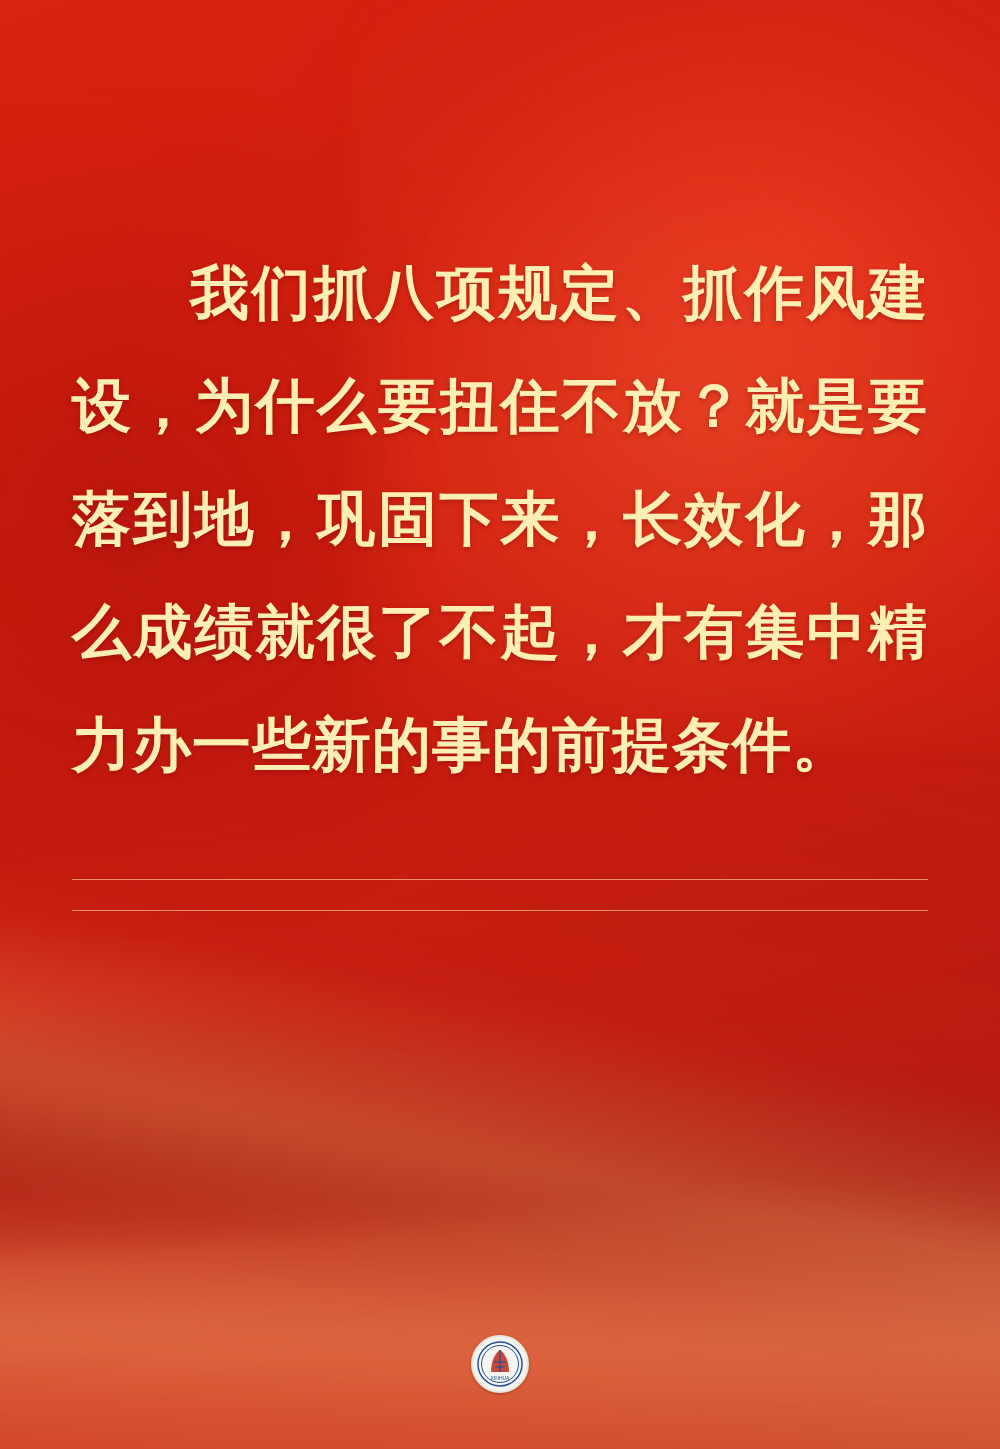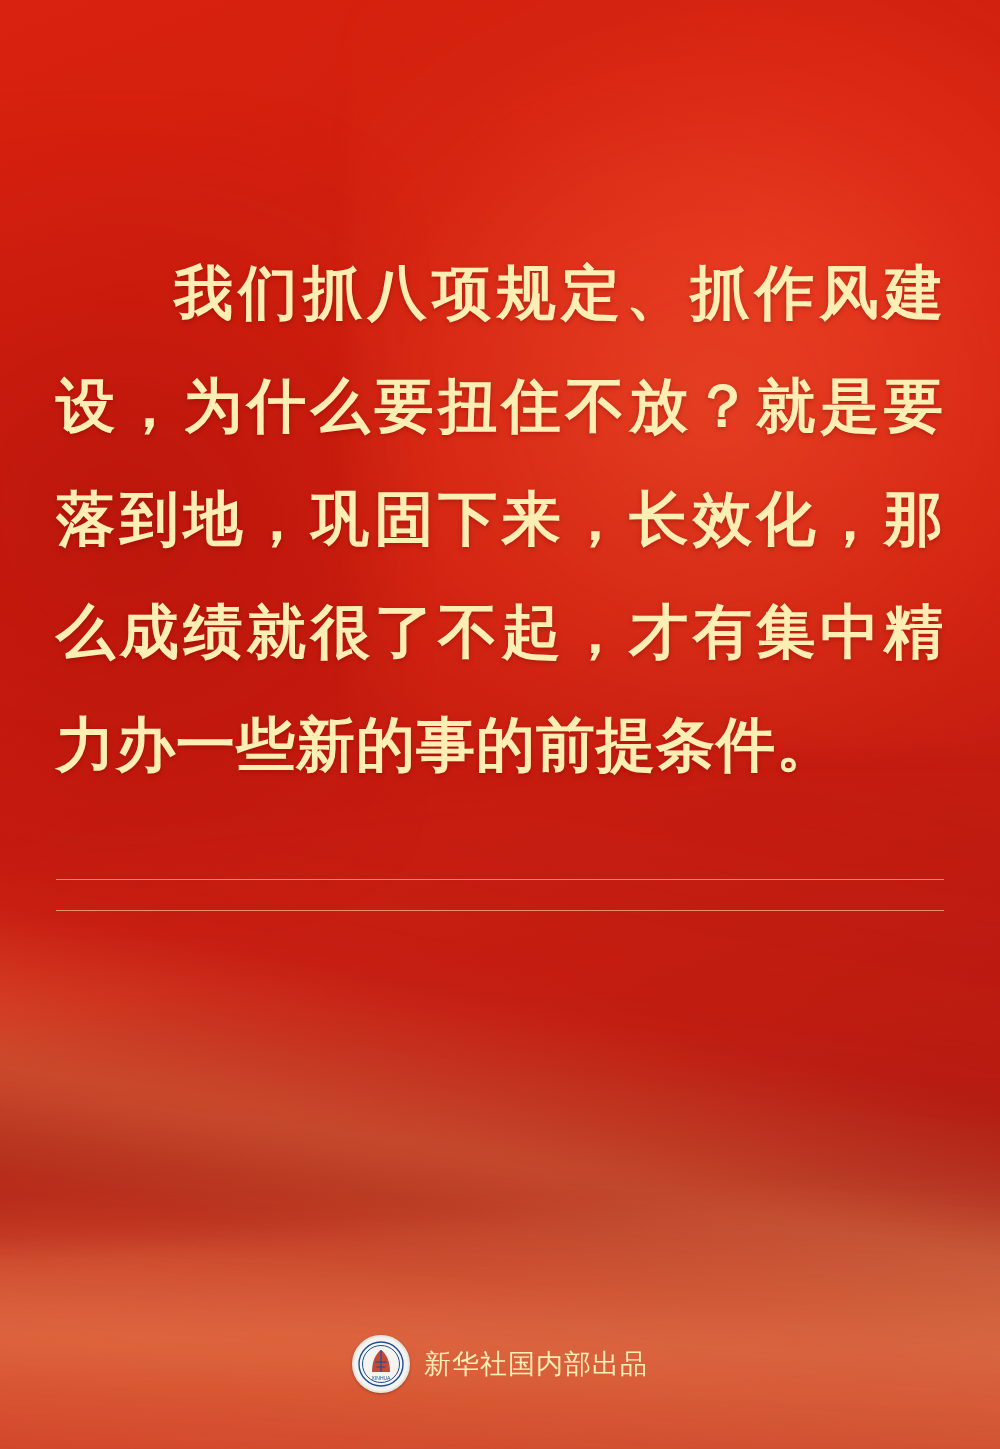--- a/index.html
+++ b/index.html
@@ -81,21 +81,21 @@
     background: linear-gradient(8deg, rgba(255,150,90,0.0) 0%, rgba(255,160,100,0.22) 50%, rgba(255,150,90,0.0) 100%);
     transform: rotate(-4deg);
     filter: blur(12px);
   }
 
   .content {
     position: relative;
     z-index: 5;
     height: 100%;
     box-sizing: border-box;
-    padding: 0 56px;
+    padding: 0 72px;
     display: flex;
     flex-direction: column;
   }
 
   .quote {
     margin-top: 236px;
     color: #fdefb4;
     font-family: "DejaVu Serif", "Liberation Serif", serif;
     font-weight: bold;
     font-size: 59px;
@@ -180,16 +180,15 @@
       <svg width="46" height="46" viewBox="0 0 46 46" aria-hidden="true">
         <circle cx="23" cy="23" r="22" fill="#f5f4ef" stroke="#1f4f96" stroke-width="1.4"></circle>
         <circle cx="23" cy="23" r="18.5" fill="none" stroke="#1f4f96" stroke-width="1"></circle>
         <path d="M14 31 C14 20, 18 12, 23 9 C28 12, 32 20, 32 31 Z" fill="#c0392b" opacity="0.92"></path>
         <path d="M23 9 L23 31" stroke="#1f4f96" stroke-width="1.2"></path>
         <path d="M17.5 21 L28.5 21" stroke="#1f4f96" stroke-width="1.2"></path>
         <path d="M18.5 26 L27.5 26" stroke="#1f4f96" stroke-width="1.2"></path>
         <text x="23" y="39" font-size="5" fill="#1f4f96" text-anchor="middle" font-family="Liberation Sans, sans-serif">XINHUA</text>
       </svg>
     </div>
-    <div class="footer-text">新华社国内部出品</div>
   </div>
 
 </div>
 
 </body></html>

